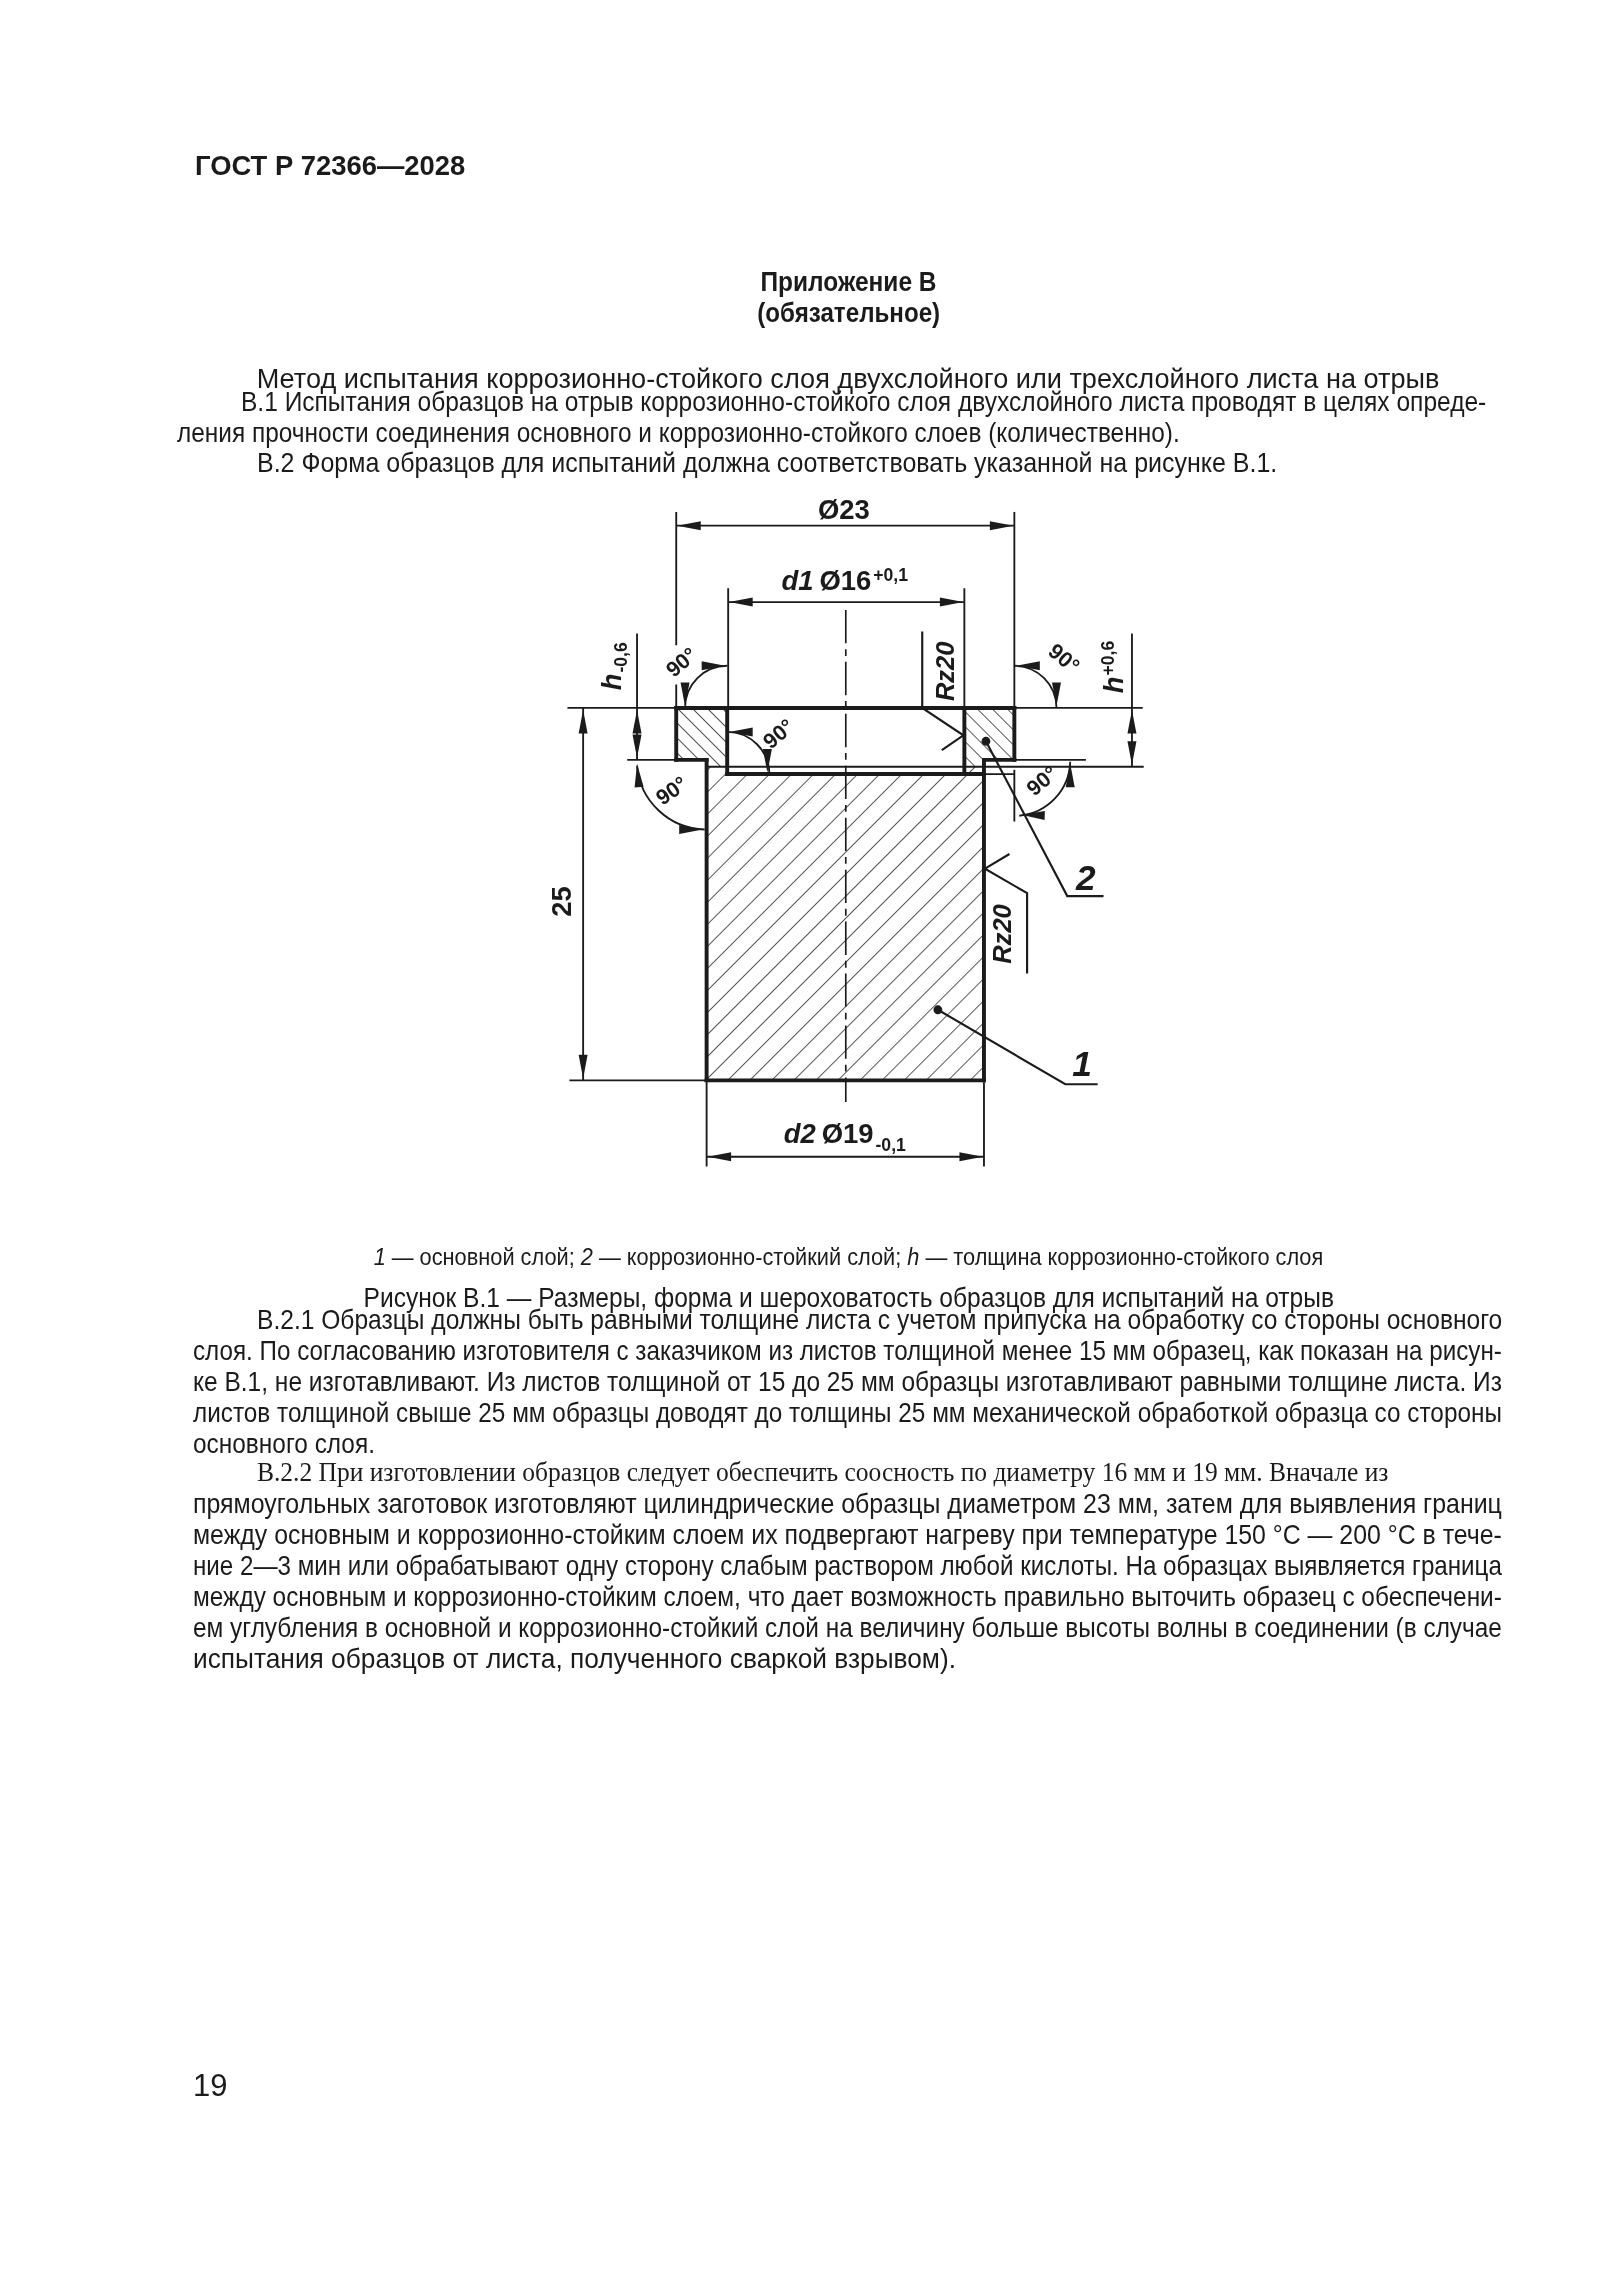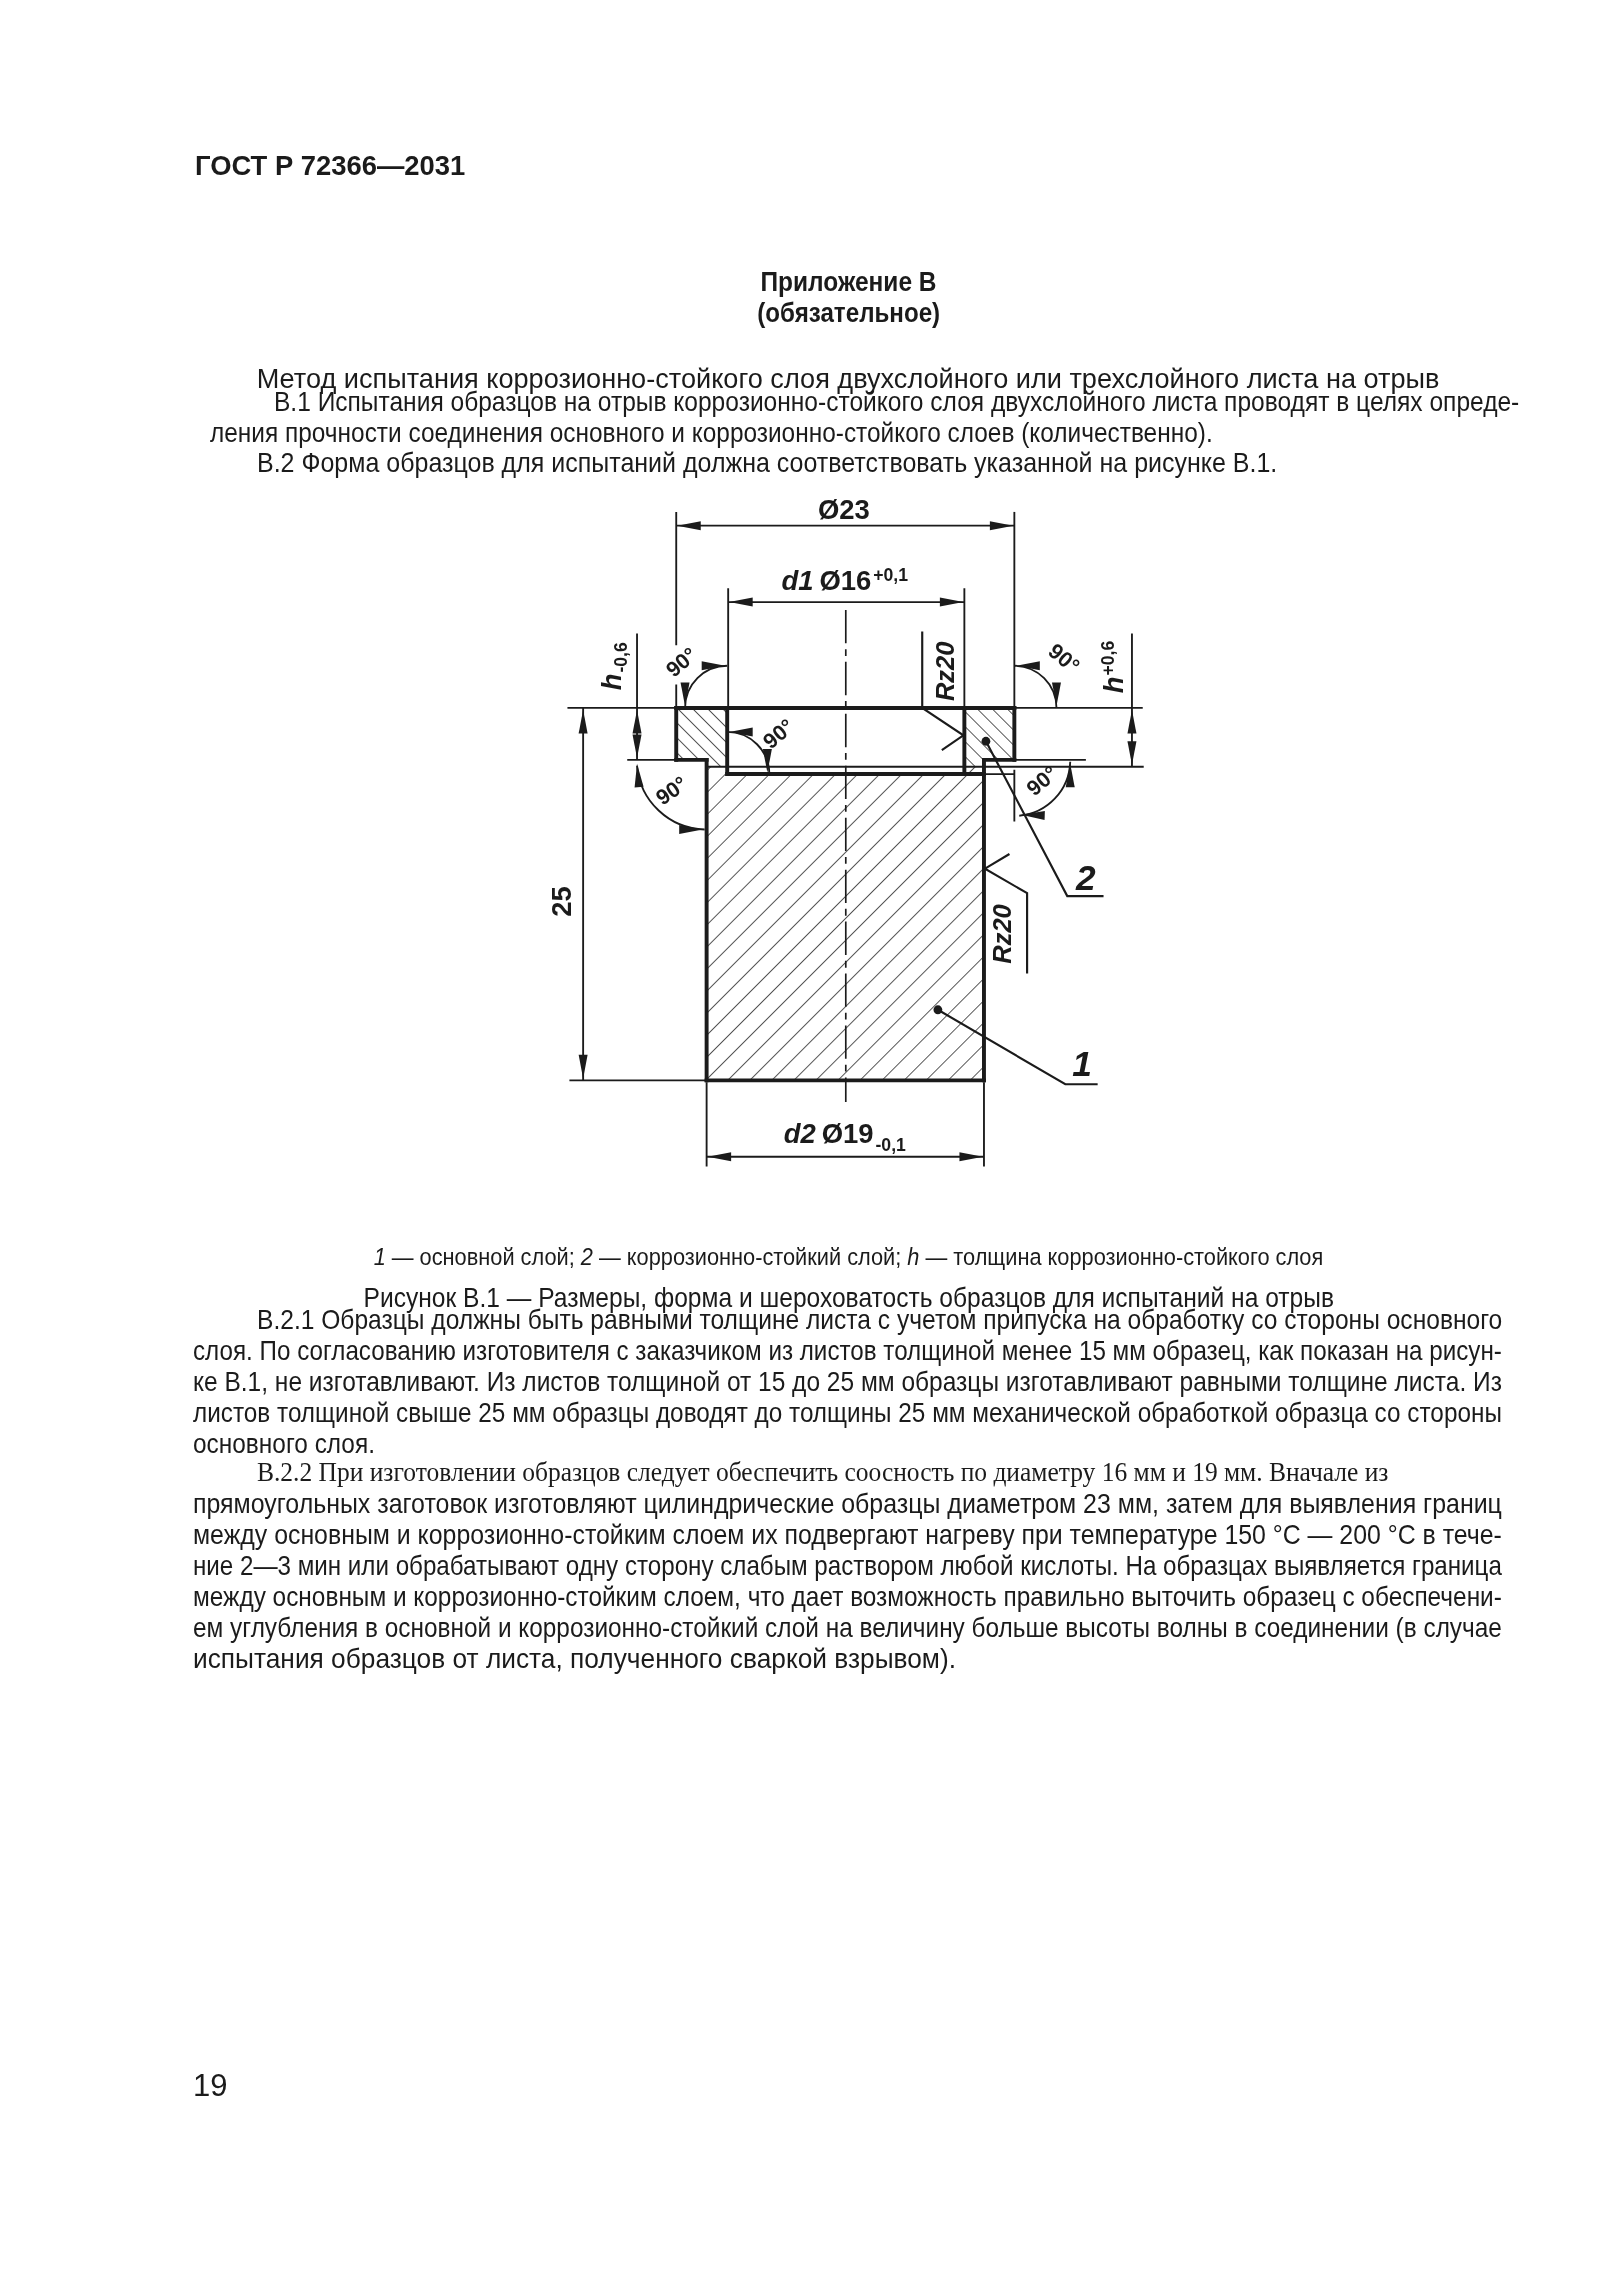--- a/index.html
+++ b/index.html
@@ -19,32 +19,32 @@
   .ang{font-weight:bold;font-size:22px;}
   .dimit{font-weight:bold;font-style:italic;font-size:28px;}
   .rz{font-weight:bold;font-style:italic;font-size:26px;}
   .ldr{font-weight:bold;font-style:italic;font-size:36px;}
 </style>
 </head>
 <body>
 
 <div class="page">
 
-  <div class="abs b" style="left:195px;top:150px;font-size:27.4px;line-height:31px;">ГОСТ Р 72366—2031</div>
+  <div class="abs b" style="left:195px;top:150px;font-size:27.4px;line-height:31px;">ГОСТ Р 72366—2028</div>
 
   <div class="abs center" style="left:193px;top:222px;width:1311px;font-size:27.4px;line-height:31px;font-weight:bold;">
     <div class="line"><span class="tc" style="transform: scaleX(0.893924);">Приложение В</span></div>
     <div class="line"><span class="tc" style="transform: scaleX(0.88201);">(обязательное)</span></div>
   </div>
 
   <div class="abs center" style="left:193px;top:319px;width:1311px;font-size:27.4px;line-height:31px;font-weight:normal;">
     <div class="line"><span class="tc" style="transform: scaleX(0.990437);">Метод испытания коррозионно-стойкого слоя двухслойного или трехслойного листа на отрыв</span></div>
   </div>
 
-  <div class="abs par" style="left:210px;top:386px;width:1311px;">
+  <div class="abs par" style="left:177px;top:386px;width:1311px;">
       <div class="line" style="padding-left: 64px;"><span class="tl" style="transform: scaleX(0.896094);">В.1 Испытания образцов на отрыв коррозионно-стойкого слоя двухслойного листа проводят в целях опреде-</span></div>
       <div class="line"><span class="tl" style="transform: scaleX(0.891668);">ления прочности соединения основного и коррозионно-стойкого слоев (количественно).</span></div>
     </div>
 
   <div class="abs par" style="left:193px;top:447px;width:1311px;">
       <div class="line" style="padding-left: 64px;"><span class="tl" style="transform: scaleX(0.912424);">В.2 Форма образцов для испытаний должна соответствовать указанной на рисунке В.1.</span></div>
     </div>
 
   <svg class="abs" style="left:0;top:0;" width="1621" height="2293" viewBox="0 0 1654 2339">
     <defs>

